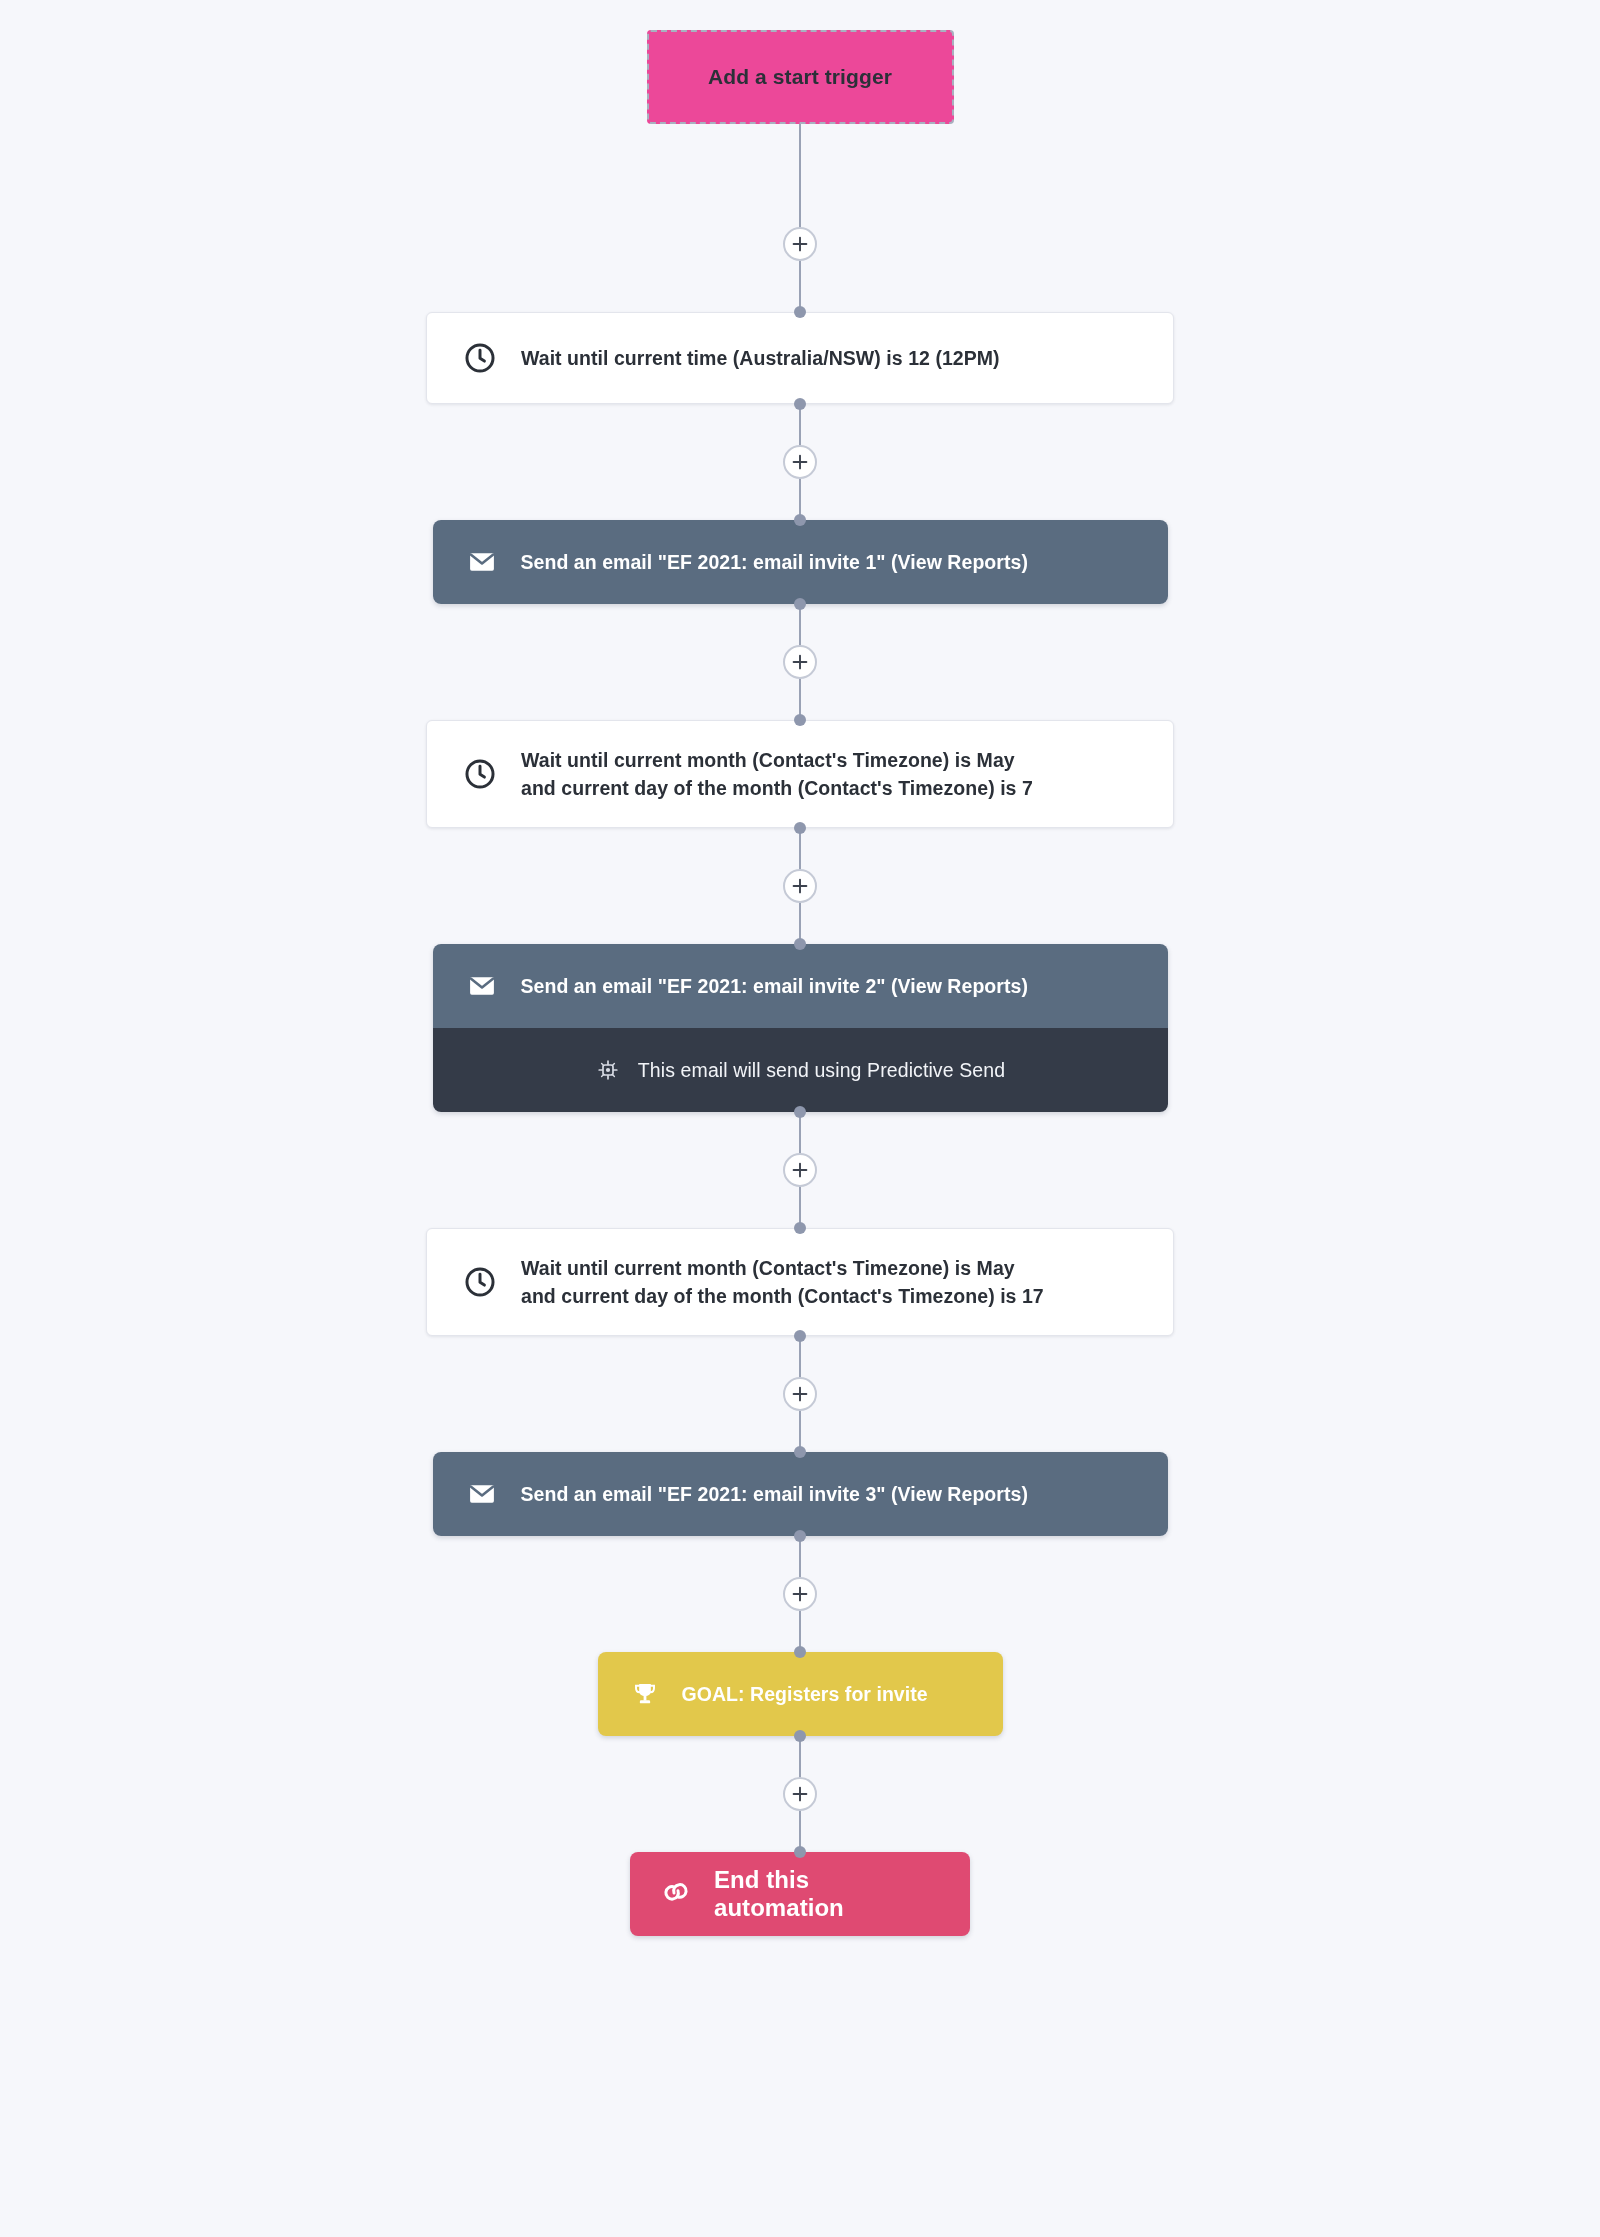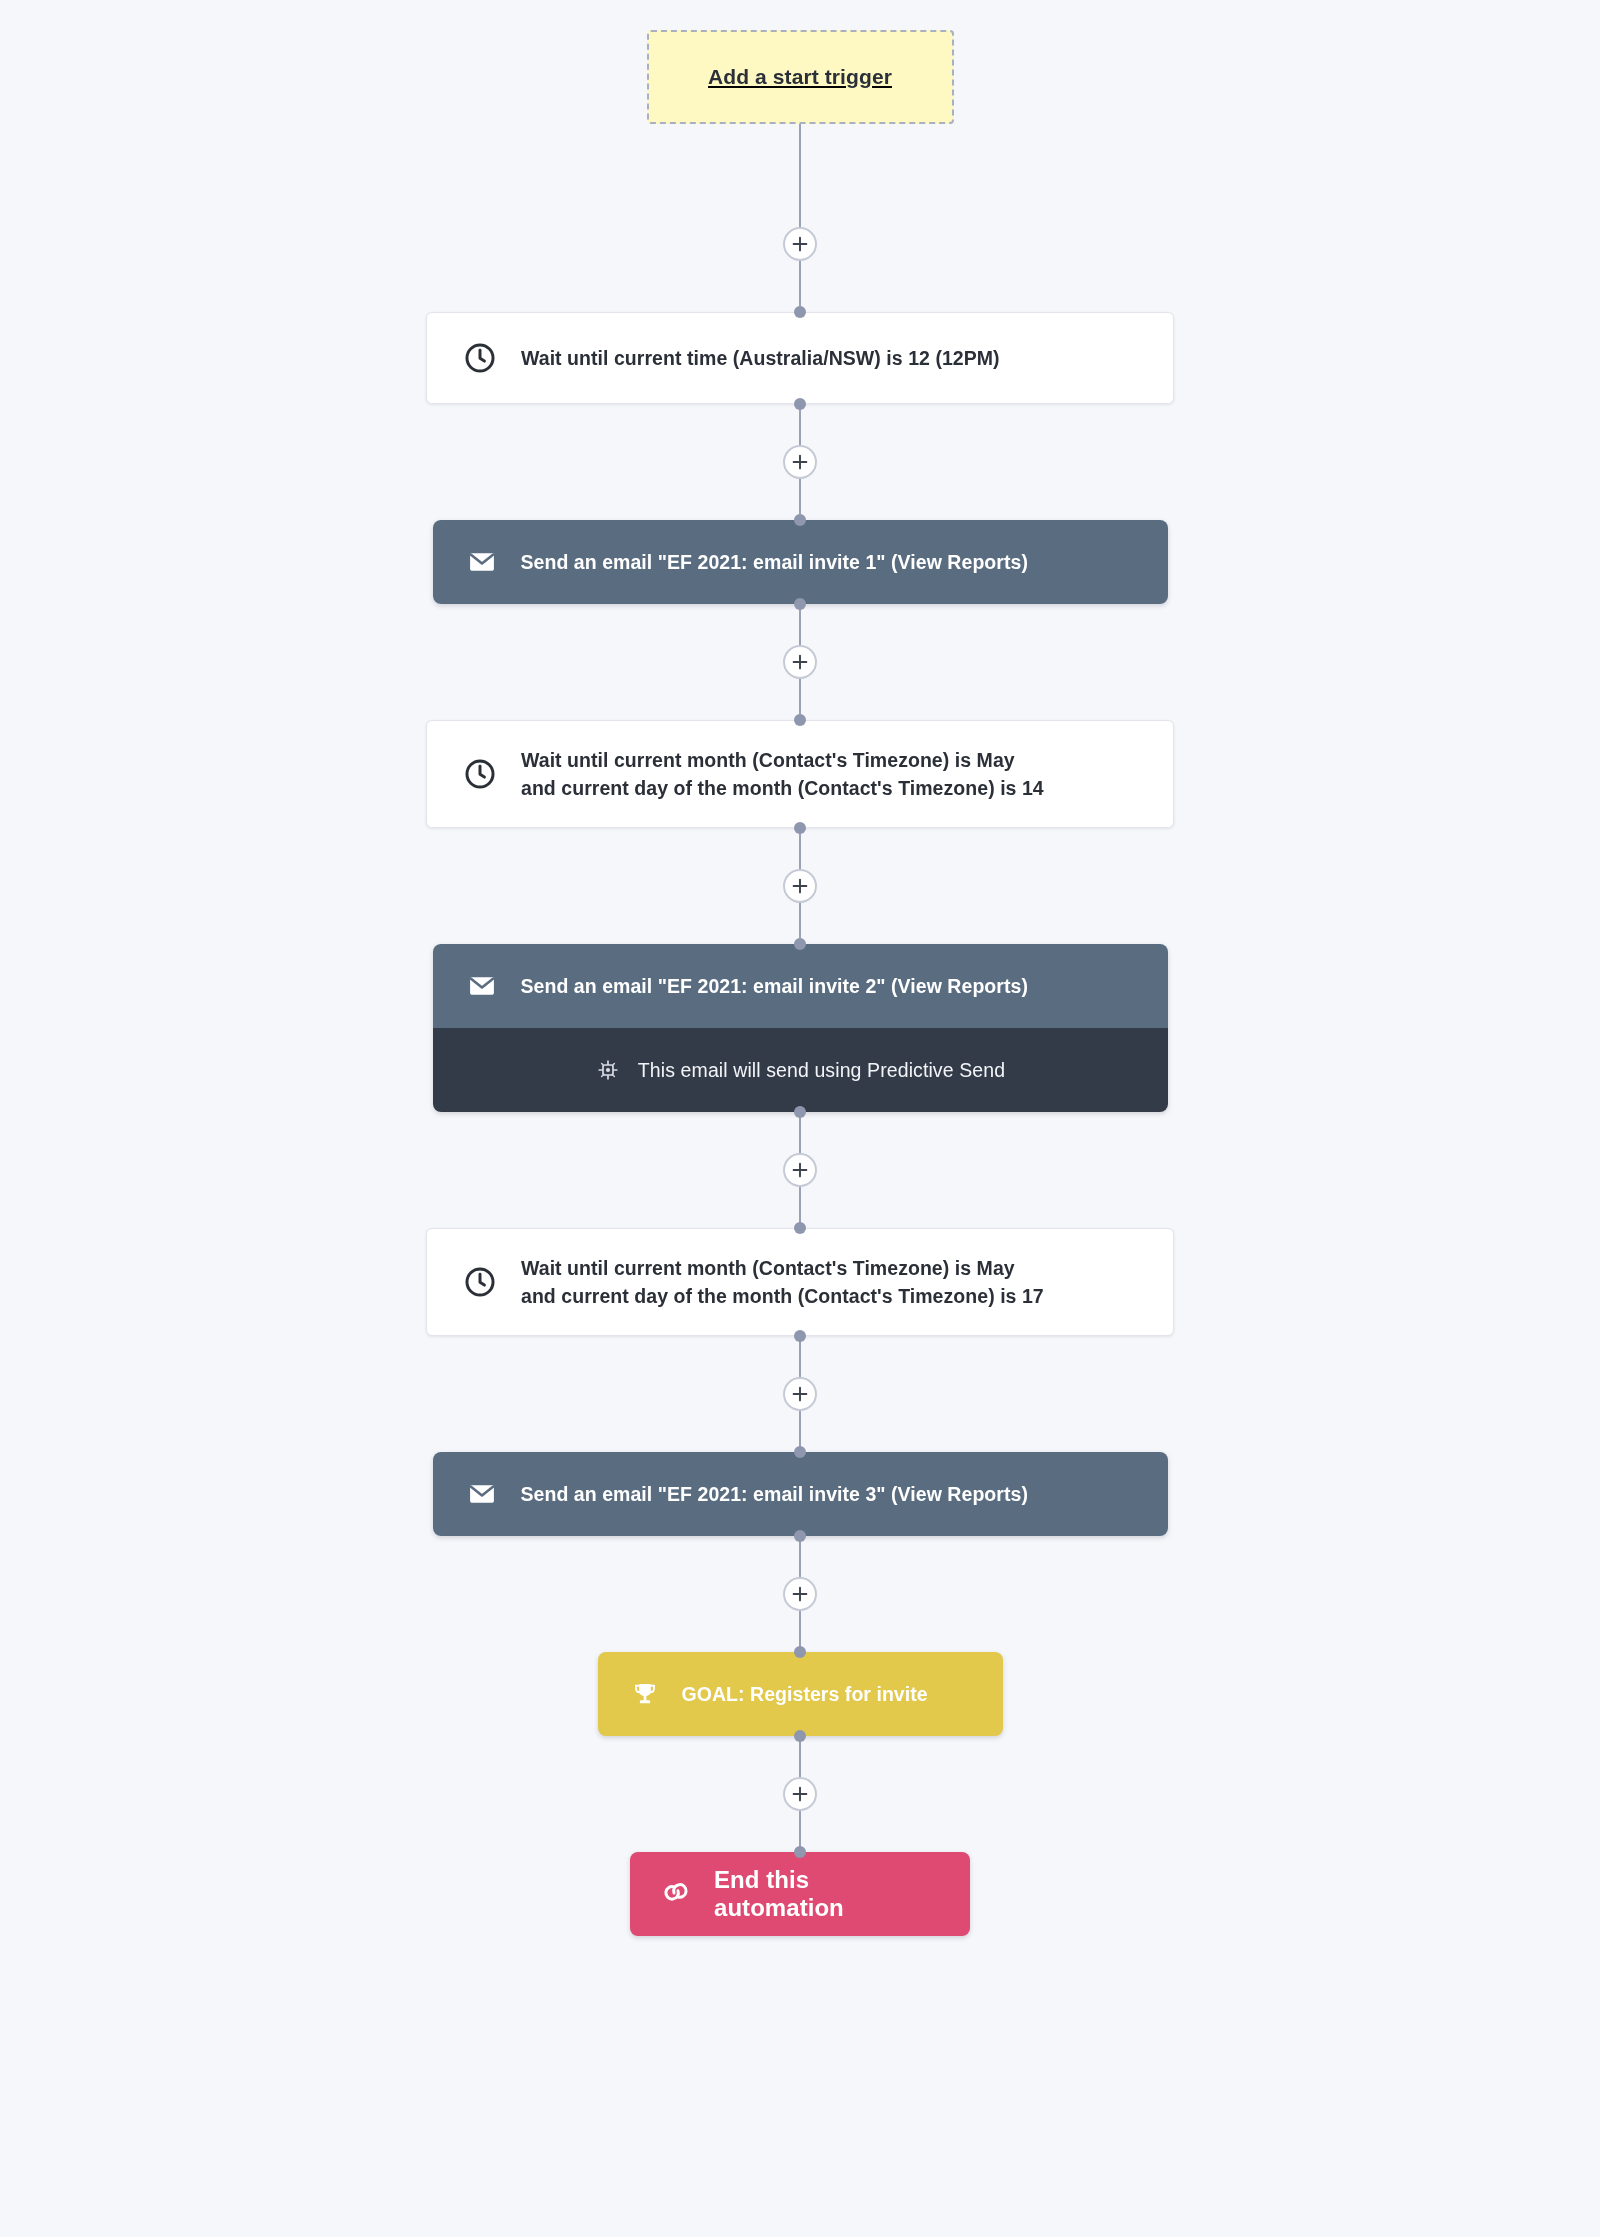--- a/index.html
+++ b/index.html
@@ -101,27 +101,26 @@
   }
   .anchor.top { top: -6px; }
   .anchor.bottom { bottom: -6px; }
 
   
   .node-start {
     width: 307px;
     height: 94px;
     border: 2px dashed #a9b0c0;
     border-radius: 4px;
-    background: #fef9c3;
+    background: #ec4899;
     box-sizing: border-box;
     display: flex;
     align-items: center;
     justify-content: center;
     cursor: pointer;
-    text-decoration: underline;
   }
   .node-start .label {
     font-size: 21px;
     font-weight: bold;
     color: #2b3038;
     letter-spacing: .1px;
   }
 
   
   .node-wait {
@@ -364,21 +363,21 @@
       <div class="anchor top"></div>
       <div class="node-wait two-line">
         <span class="icon">
           <svg width="34" height="34" viewBox="0 0 24 24" fill="none">
             <circle cx="12" cy="12" r="9.2" stroke="currentColor" stroke-width="2.1"></circle>
             <path d="M12 6.6 V12.2 L15.1 14.2" stroke="currentColor" stroke-width="2.1" stroke-linecap="round" stroke-linejoin="round"></path>
           </svg>
         </span>
         <span class="label">
           <span>Wait until current month (Contact's Timezone) is May</span><br>
-          <span>and current day of the month (Contact's Timezone) is 14</span>
+          <span>and current day of the month (Contact's Timezone) is 7</span>
         </span>
       </div>
       <div class="anchor bottom"></div>
     </div>
 
     <div class="stem" style="height:41px">
       <div class="line"></div>
     </div>
     <div class="connector" style="height:34px">
       <div class="line"></div>

